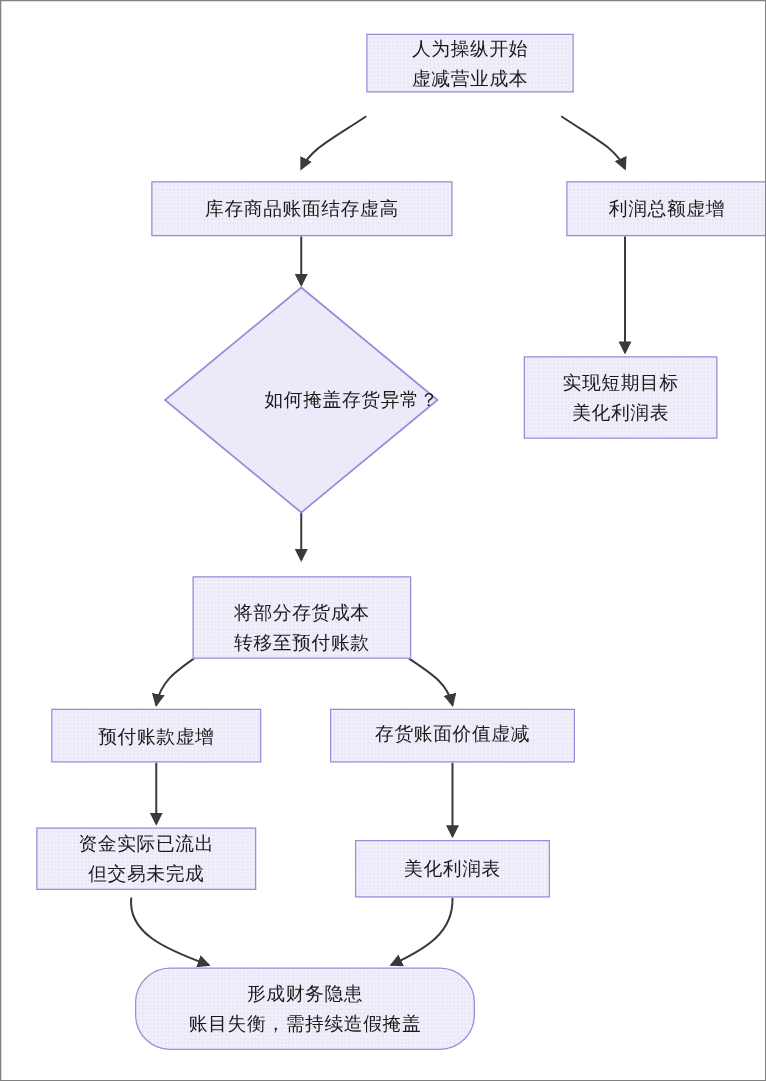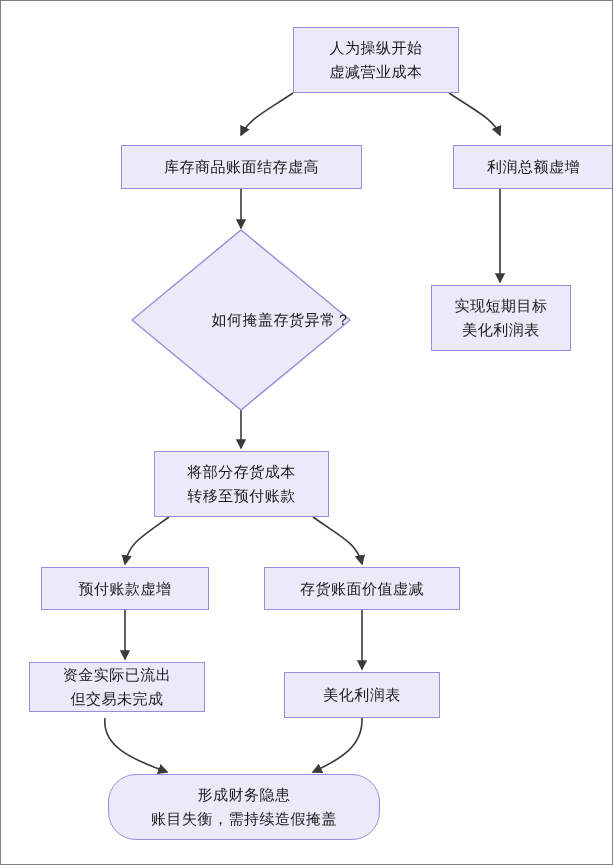--- a/index.html
+++ b/index.html
@@ -96,55 +96,55 @@
 
     <path d="M 124 609 L 124 658" fill="none" stroke="#3a3a3a" stroke-width="1.6" marker-end="url(#arrow)"></path>
 
     <path d="M 361 609 L 361 668" fill="none" stroke="#3a3a3a" stroke-width="1.6" marker-end="url(#arrow)"></path>
 
     <path d="M 104 717 C 101 745, 130 758, 166 771" fill="none" stroke="#3a3a3a" stroke-width="1.6" marker-end="url(#arrow)"></path>
 
     <path d="M 361 717 C 362 745, 340 758, 312 771" fill="none" stroke="#3a3a3a" stroke-width="1.6" marker-end="url(#arrow)"></path>
   </svg>
 
-  <div class="node box" style="left:292px; top:26px; width:166px; height:66px;">
+  <div class="node box" style="left:292px; top:26px; width:166px; height:47px;">
     <span class="nlabel">人为操纵开始
 虚减营业成本</span>
   </div>
 
   <div class="node box" style="left:120px; top:144px; width:241px; height:44px;">
     <span class="nlabel">库存商品账面结存虚高</span>
   </div>
 
   <div class="node box" style="left:418px; top:144px; width:161px; height:44px;margin-left:34px;">
     <span class="nlabel">利润总额虚增</span>
   </div>
 
-  <div class="node box" style="left:430px; top:284px; width:140px; height:66px;">
+  <div class="node box" style="left:418px; top:284px; width:155px; height:66px;">
     <span class="nlabel">实现短期目标
 美化利润表</span>
   </div>
 
   <div class="node diamond-wrap" style="left:130px; top:228px; width:220px; height:182px;justify-content:flex-end;">
     <svg class="diamond-shape" viewBox="0 0 220 182" preserveAspectRatio="none" xmlns="http://www.w3.org/2000/svg">
       <polygon points="110,1 219,91 110,181 1,91" fill="#ece9f8" stroke="#9b8cdb" stroke-width="1.4"></polygon>
     </svg>
     <span class="nlabel diamond-label">如何掩盖存货异常？</span>
   </div>
 
-  <div class="node box" style="left:153px; top:450px; width:175px; height:66px;">
+  <div class="node box" style="left:153px; top:460px; width:175px; height:66px;align-items:flex-end;">
     <span class="nlabel">将部分存货成本
 转移至预付账款</span>
   </div>
 
   <div class="node box" style="left:40px; top:566px; width:168px; height:43px;">
     <span class="nlabel">预付账款虚增</span>
   </div>
 
-  <div class="node box" style="left:263px; top:566px; width:196px; height:43px;">
+  <div class="node box" style="left:263px; top:566px; width:196px; height:43px;font-family:Liberation Mono, monospace;">
     <span class="nlabel">存货账面价值虚减</span>
   </div>
 
   <div class="node box" style="left:28px; top:661px; width:176px; height:50px;">
     <span class="nlabel">资金实际已流出
 但交易未完成</span>
   </div>
 
   <div class="node box" style="left:283px; top:671px; width:156px; height:46px;">
     <span class="nlabel">美化利润表</span>

